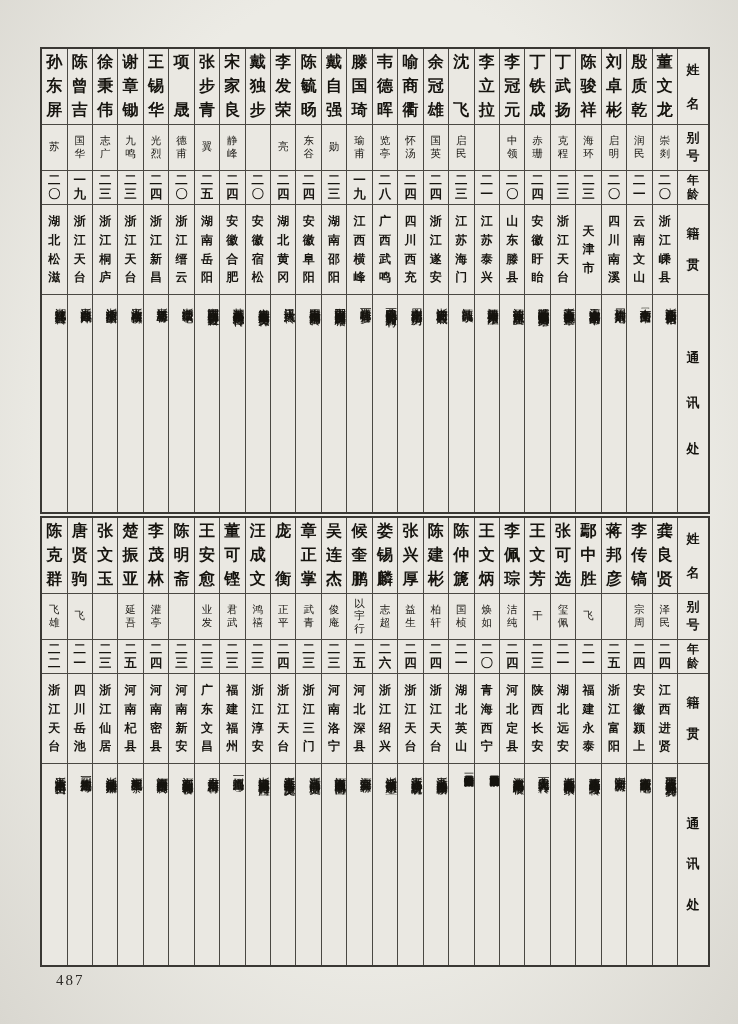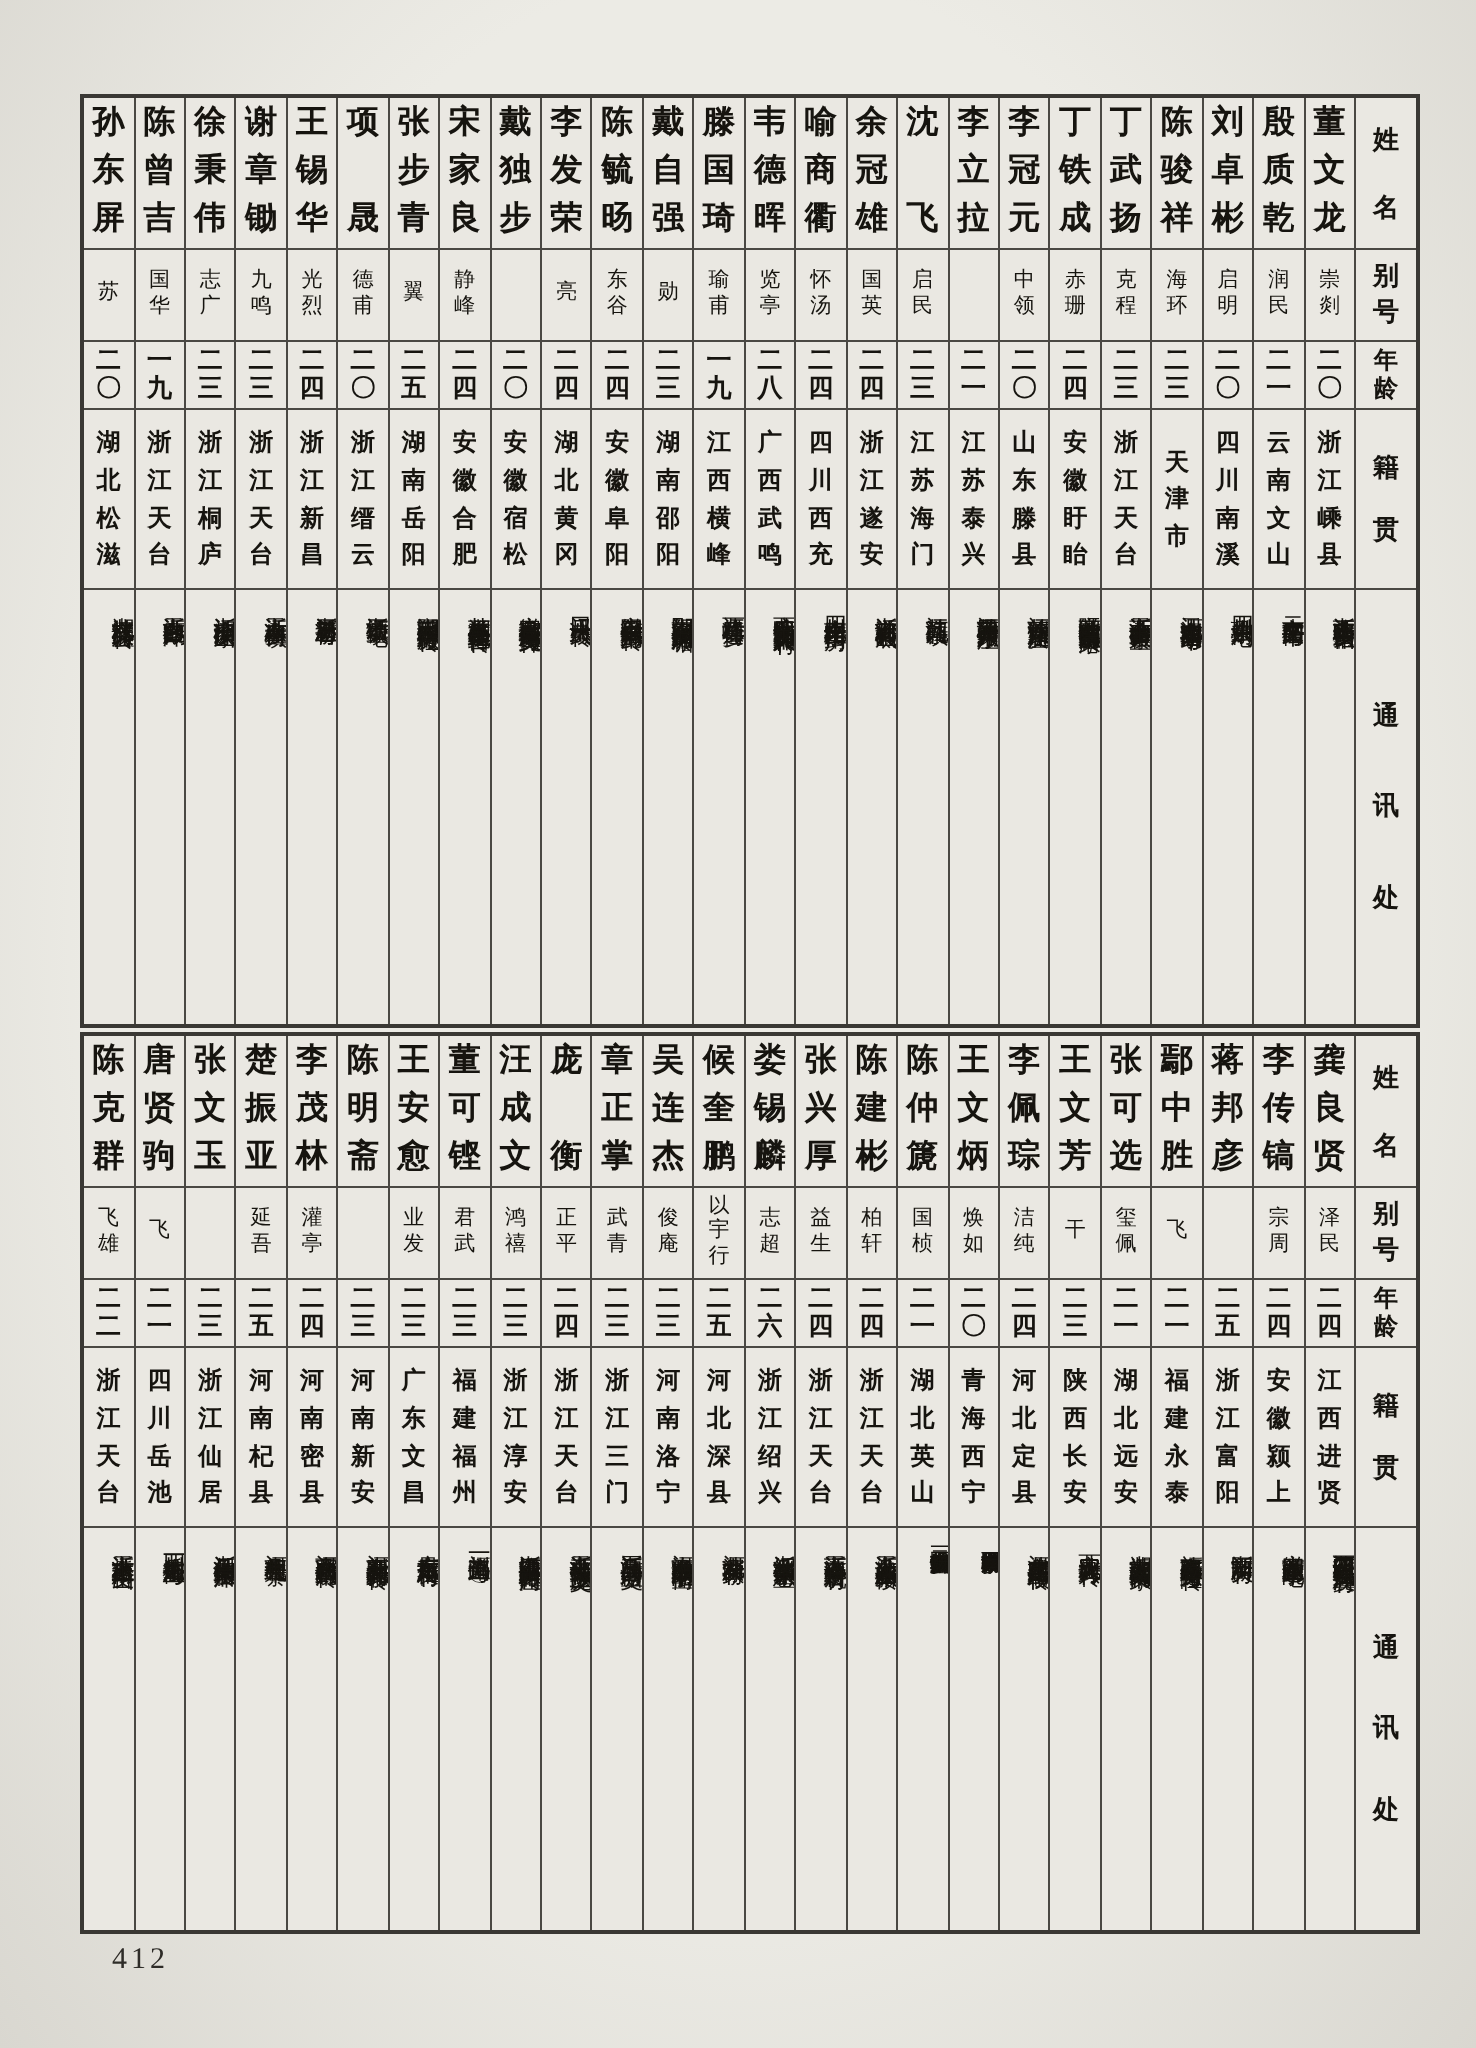--- a/index.html
+++ b/index.html
@@ -1282,14 +1282,14 @@
           <span class="char">浙</span>
           <span class="char">江</span>
           <span class="char">天</span>
           <span class="char">台</span>
         </div>
         <div class="cell row-address">
           <span class="vaddr">浙江天台桥上街阜丰交下科山</span>
         </div>
       </div>
     </div>
-  <div class="page-number">412</div>
+  <div class="page-number">487</div>
 </div>
 
 </body></html>

